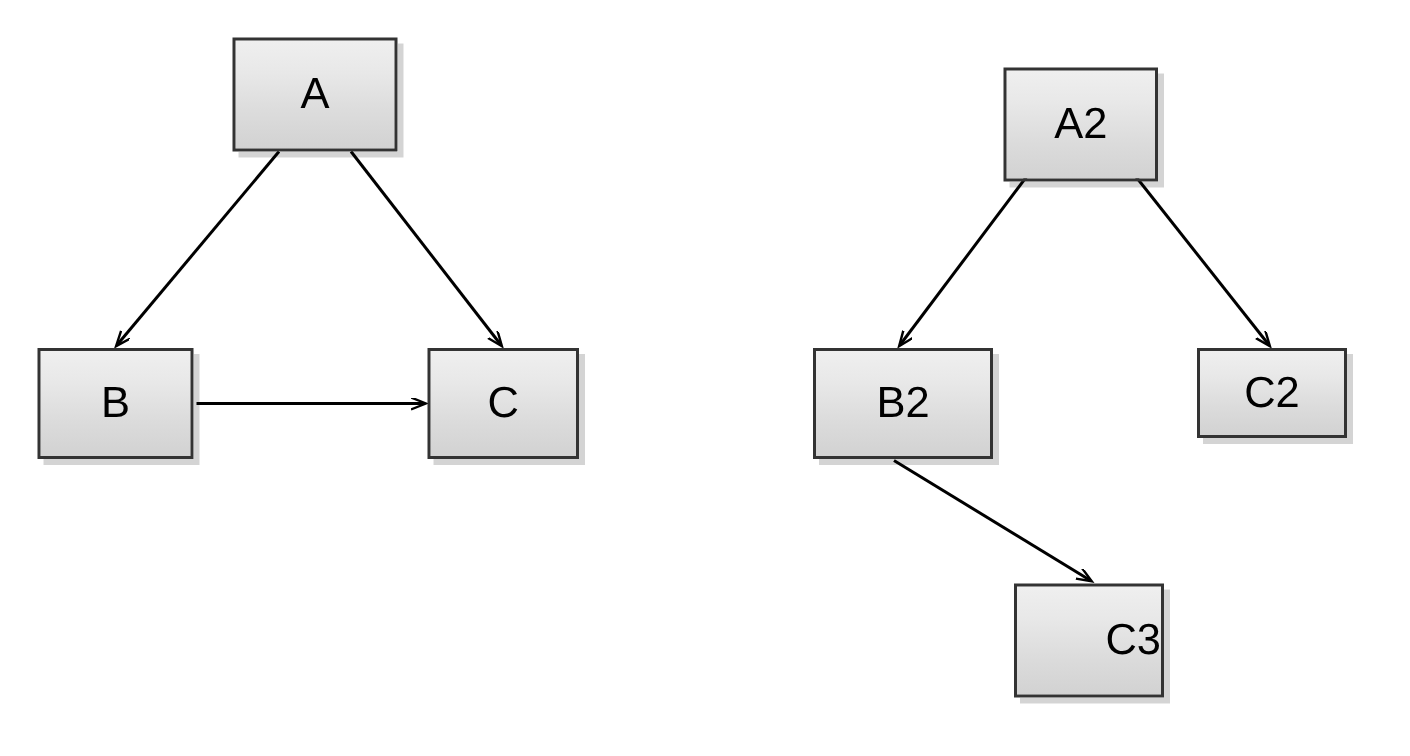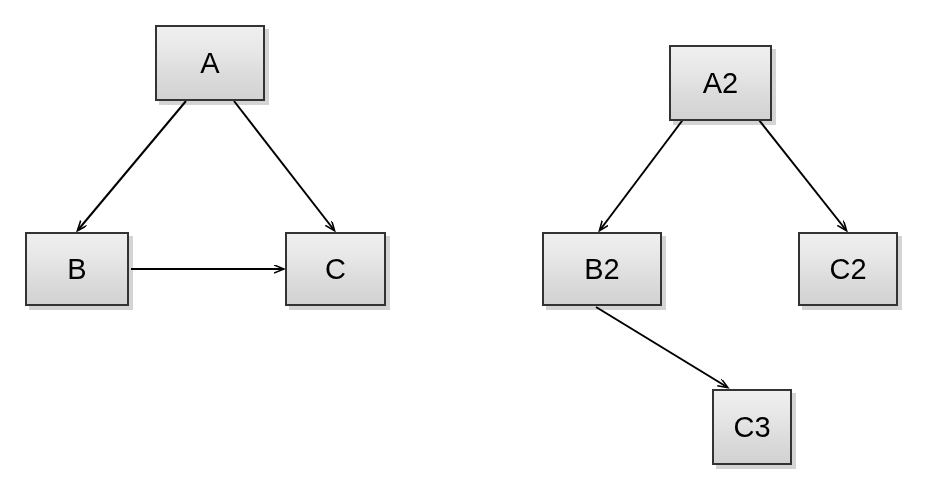--- a/index.html
+++ b/index.html
@@ -75,21 +75,21 @@
       </div>
       <div class="node" style="left: 285px; top: 232px; width: 101px; height: 74px;">
         <span class="node-label">C</span>
       </div>
       <div class="node" style="left: 669px; top: 25px; width: 103px; height: 76px; margin-top: 20px;">
         <span class="node-label">A2</span>
       </div>
       <div class="node" style="left: 542px; top: 232px; width: 120px; height: 74px;">
         <span class="node-label">B2</span>
       </div>
-      <div class="node" style="left: 798px; top: 232px; width: 100px; height: 74px;">
+      <div class="node" style="left: 798px; top: 232px; width: 100px; height: 60px;">
         <span class="node-label">C2</span>
       </div>
-      <div class="node" style="left: 712px; top: 389px; width: 80px; height: 76px;">
+      <div class="node" style="left: 676px; top: 389px; width: 100px; height: 76px; justify-content: flex-end;">
         <span class="node-label">C3</span>
       </div>
     </div>
 
 </div>
 
 </body></html>

